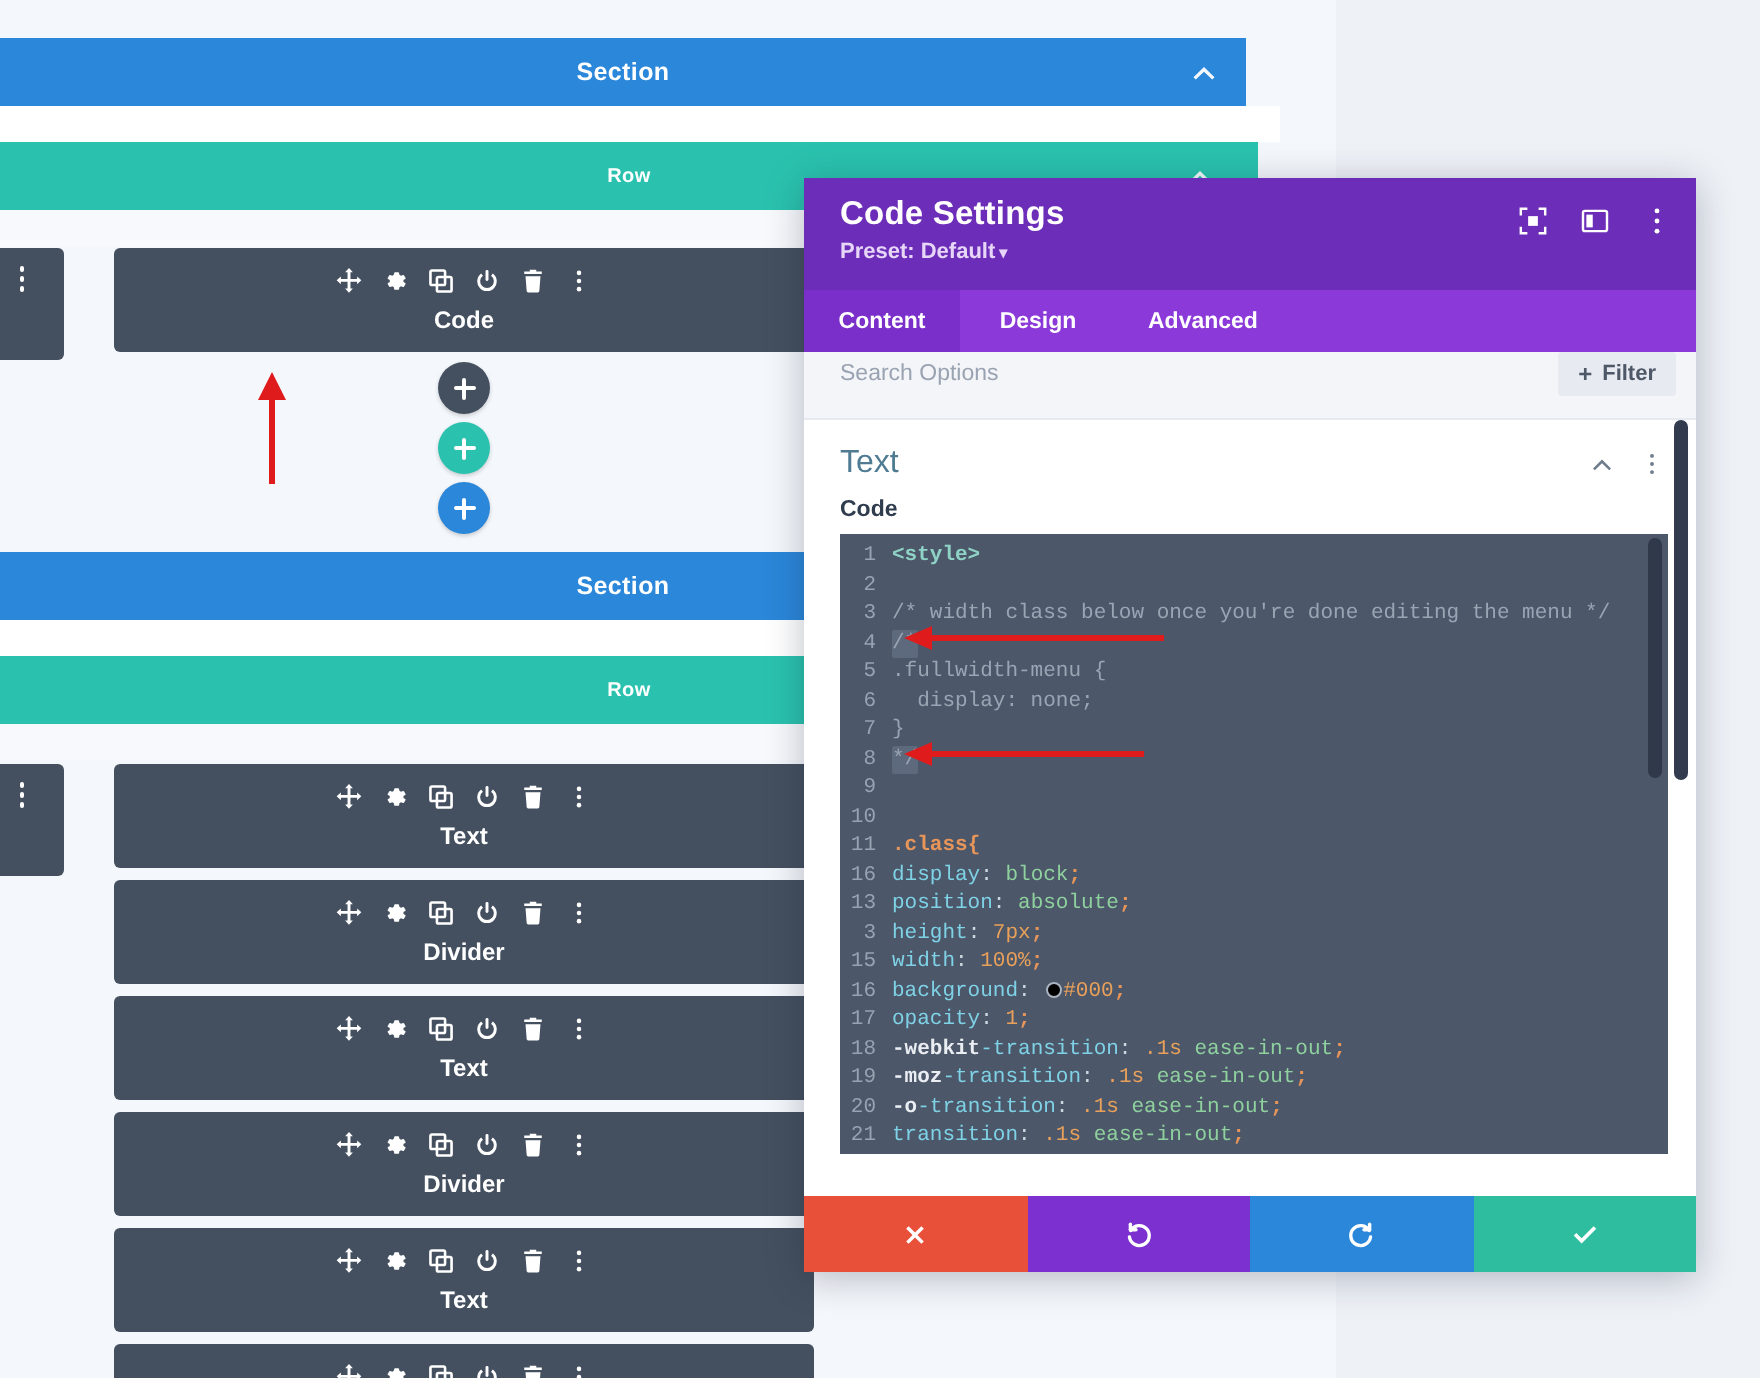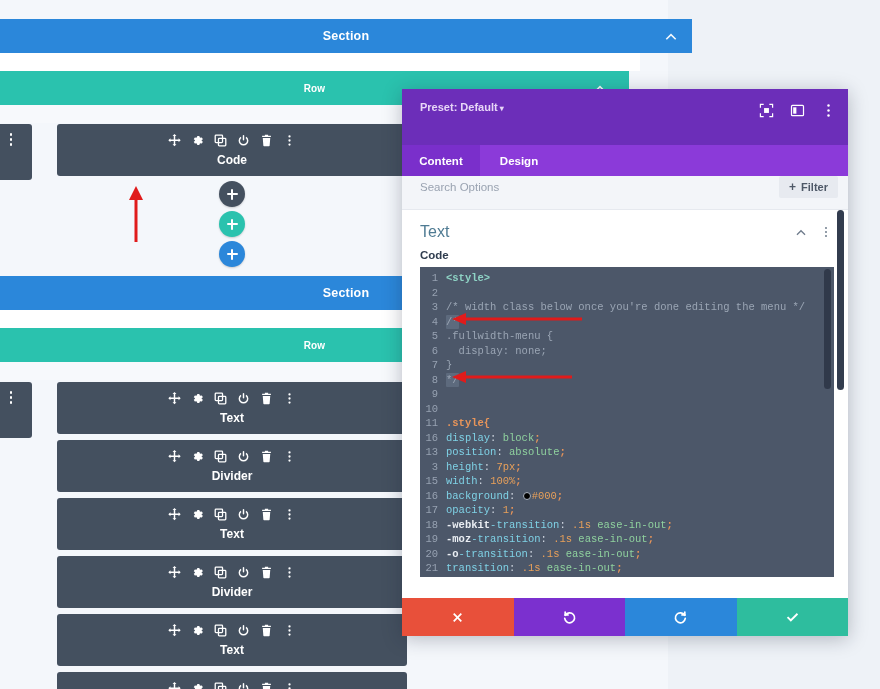--- a/index.html
+++ b/index.html
@@ -9,21 +9,21 @@
     font-family: "Liberation Sans", sans-serif;
     background: #eef1f6;
   }
   #app { position: relative; width: 880px; height: 689px; overflow: hidden; background: #eef2f7; }
 
   
   .builder { position: absolute; left: 0; top: 0; width: 668px; height: 689px; background: #ffffff; }
   .canvas-bg { position:absolute; left:0; top:0; width:668px; height:689px; background:#f4f7fb; }
 
   .sec-band {
-    position: absolute; left: 0; width: 692px; height: 34px;
+    position: absolute; left: 0; width: 623px; height: 34px;
     background: #2b87da; color: #fff;
     display: flex; align-items: center; justify-content: center;
     font-size: 12.5px; font-weight: 700; letter-spacing: .2px;
   }
   .row-band {
     position: absolute; left: 0; width: 629px; height: 34px;
     background: #2ac2ae; color: #fff;
     display: flex; align-items: center; justify-content: center;
     font-size: 10px; font-weight: 700; letter-spacing: .2px;
   }
@@ -528,20 +528,21 @@
               <circle cx="8" cy="13" r="1.4"></circle>
             </svg>
           </span>
       </div>
     </div>
   </div>
 
   <div class="modal">
 
     <div class="modal-head">
+      <div class="modal-title">Code Settings</div>
       <div class="modal-preset">
         <span>Preset: Default</span><span class="caret">▾</span>
       </div>
       <div class="head-icons">
         <span class="hic">
           <svg viewBox="0 0 16 16" fill="none" stroke="#fff" stroke-width="1.3">
             <path d="M1.5 5V1.5H5M11 1.5h3.5V5M14.5 11v3.5H11M5 14.5H1.5V11"></path>
             <rect x="5.4" y="5.4" width="5.2" height="5.2" fill="#fff" stroke="none"></rect>
           </svg>
         </span>
@@ -557,20 +558,21 @@
               <circle cx="8" cy="8" r="1.3"></circle>
               <circle cx="8" cy="13.4" r="1.3"></circle>
             </svg>
         </span>
       </div>
     </div>
 
     <div class="modal-tabs">
       <div class="tab active">Content</div>
       <div class="tab">Design</div>
+      <div class="tab">Advanced</div>
     </div>
 
     <div class="search-bar">
       <input class="search-input" type="text" placeholder="Search Options" style="">
       <div class="filter-btn">
         <span class="fplus">+</span>
         <span>Filter</span>
       </div>
     </div>
 
@@ -635,21 +637,21 @@
           <div class="code-line">
               <span class="gutter">9</span>
               <span class="ctext"></span>
             </div>
           <div class="code-line">
               <span class="gutter">10</span>
               <span class="ctext"></span>
             </div>
           <div class="code-line">
               <span class="gutter">11</span>
-              <span class="ctext"><span class="tok-sel">.style</span><span class="tok-sel">{</span></span>
+              <span class="ctext"><span class="tok-sel">.class</span><span class="tok-sel">{</span></span>
             </div>
           <div class="code-line">
               <span class="gutter">16</span>
               <span class="ctext"><span class="tok-prop">display</span><span class="tok-punc">: </span><span class="tok-val">block</span><span class="tok-sel">;</span></span>
             </div>
           <div class="code-line">
               <span class="gutter">13</span>
               <span class="ctext"><span class="tok-prop">position</span><span class="tok-punc">: </span><span class="tok-val">absolute</span><span class="tok-sel">;</span></span>
             </div>
           <div class="code-line">

